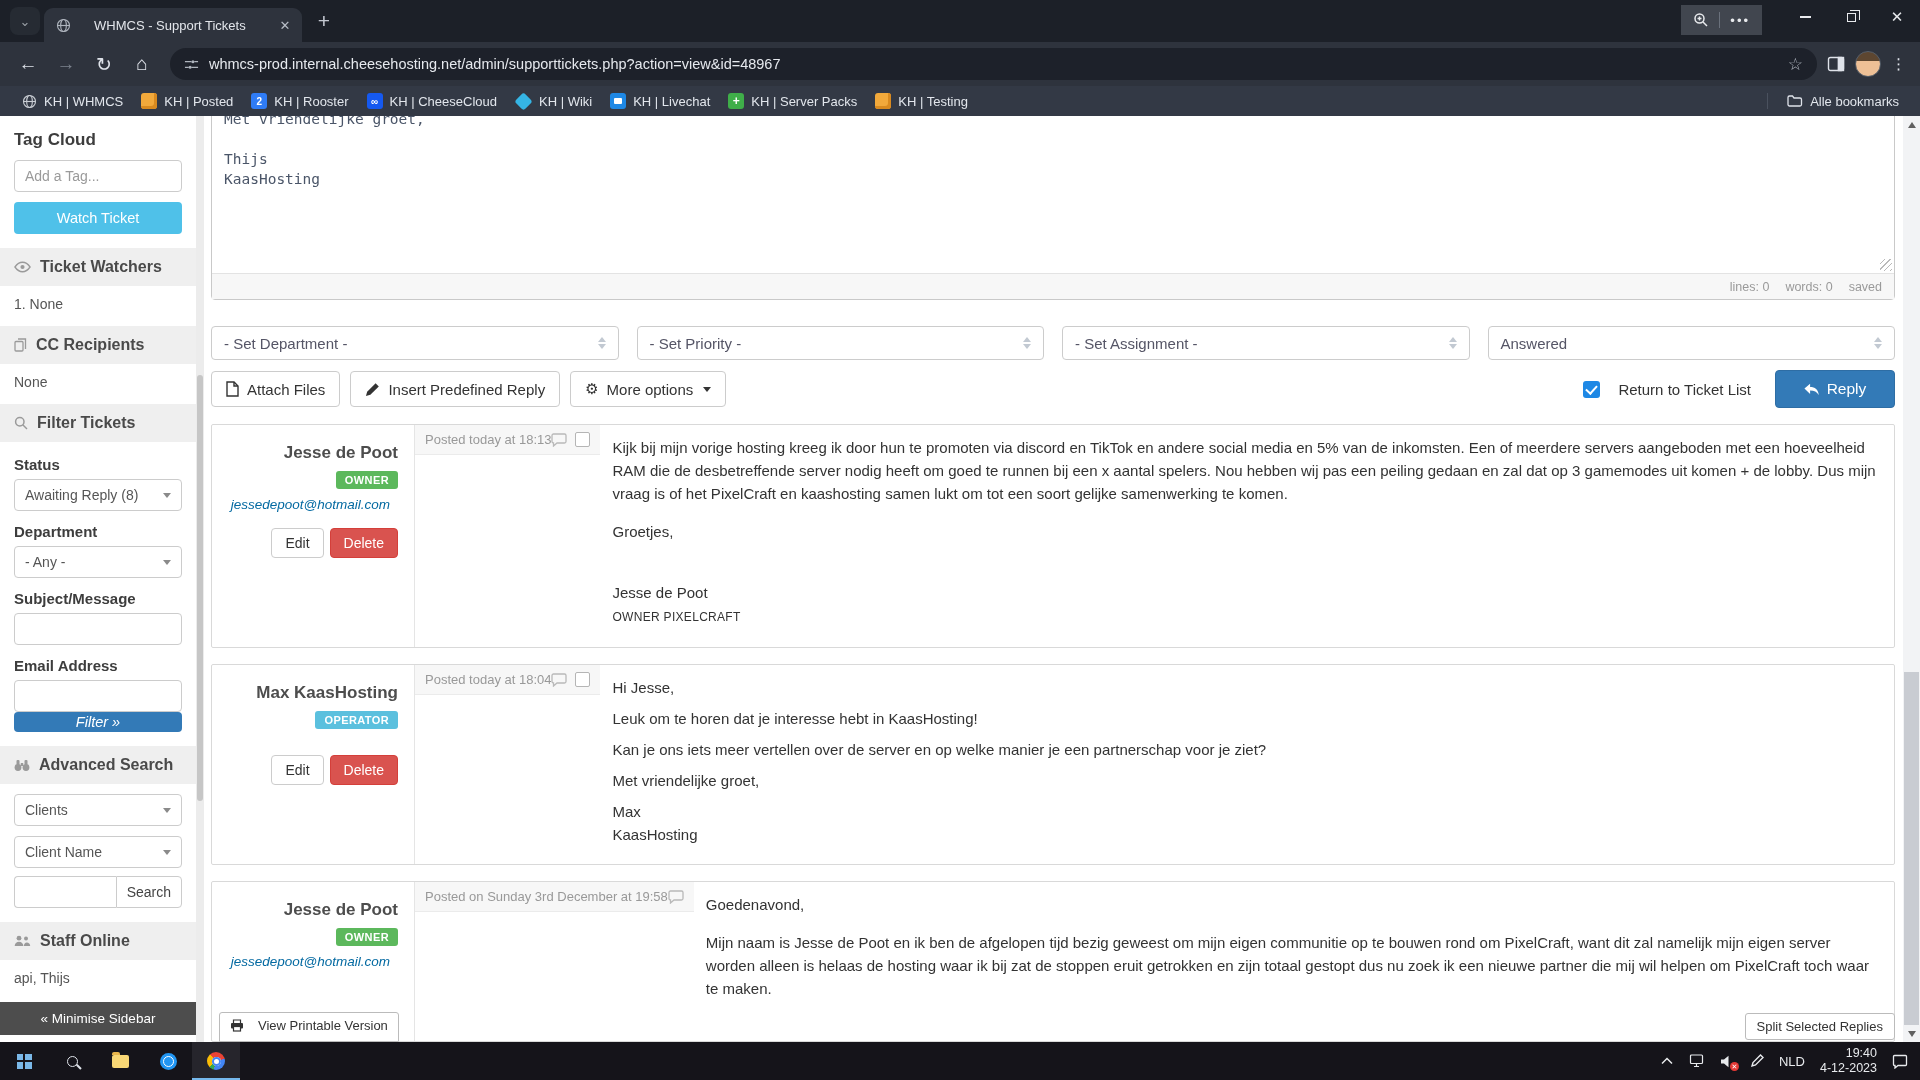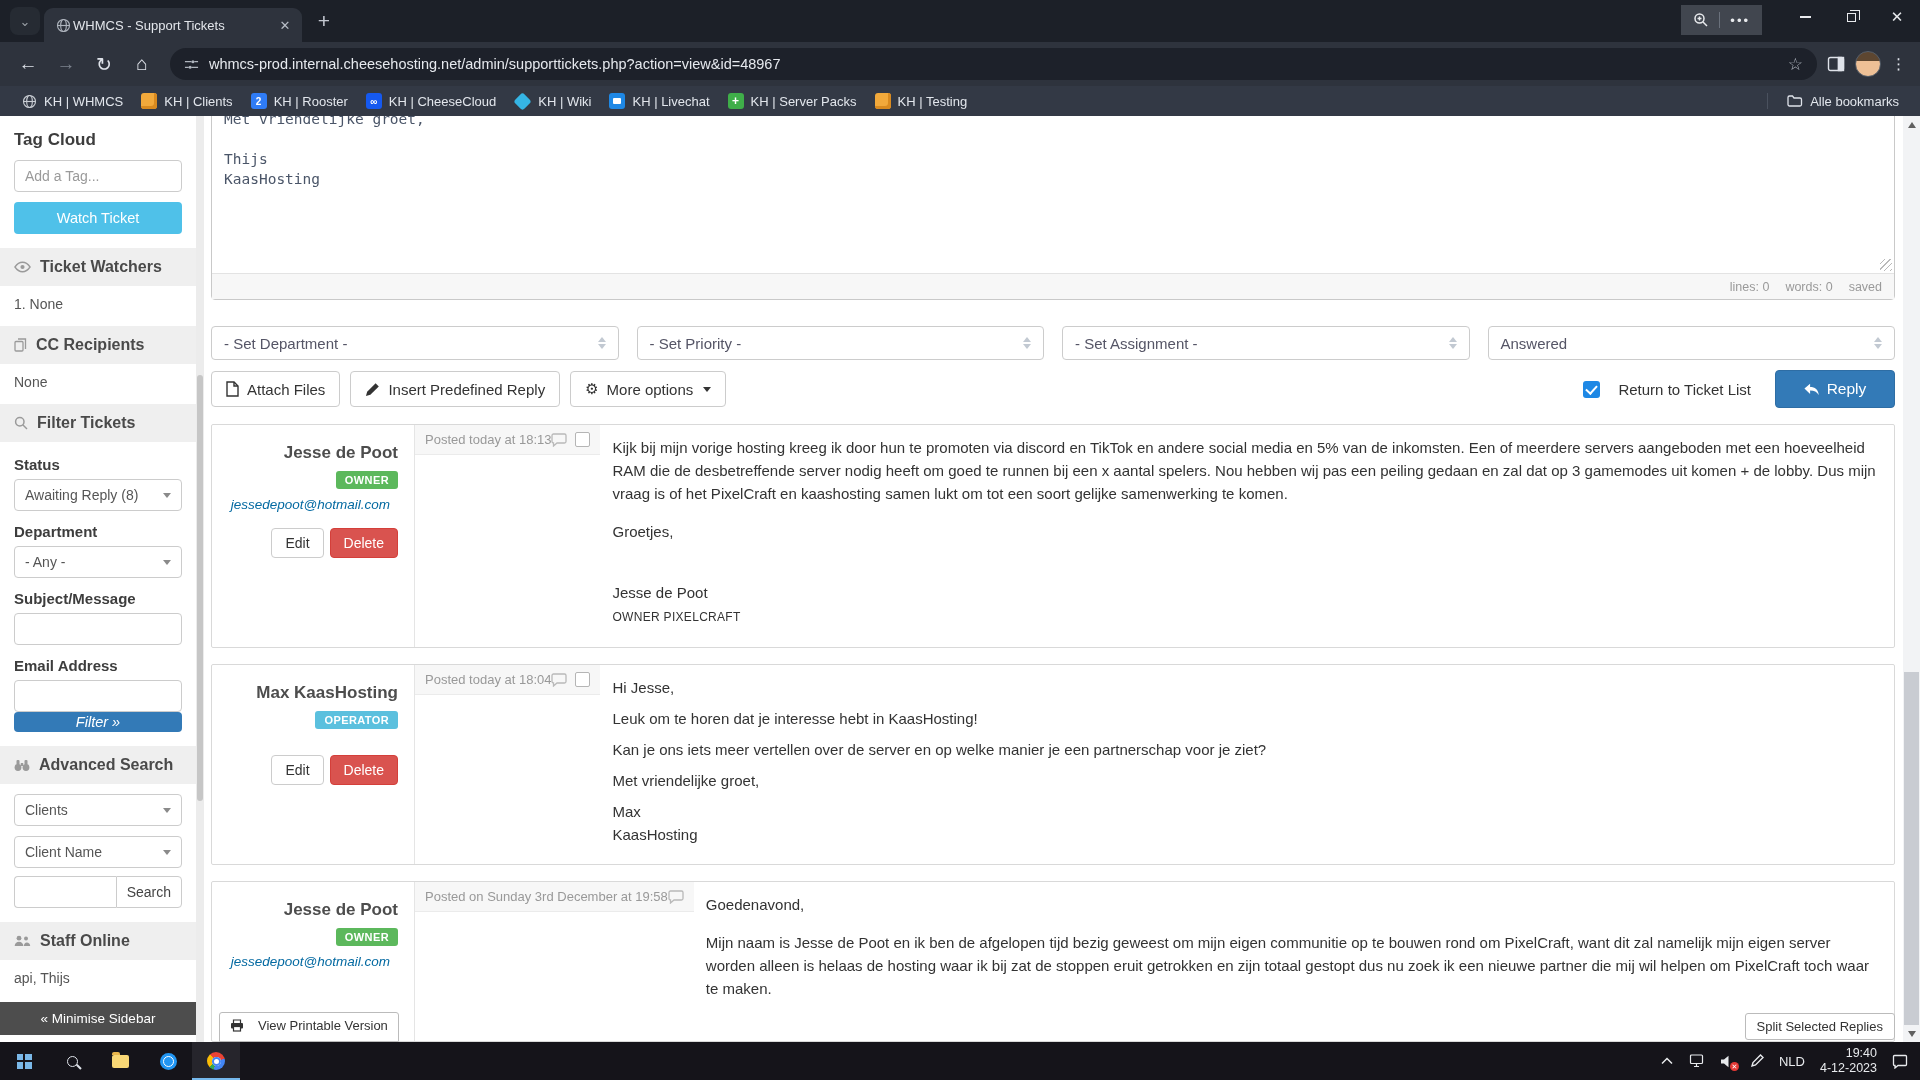--- a/index.html
+++ b/index.html
@@ -4,21 +4,21 @@
 <style>
   * { margin:0; padding:0; box-sizing:border-box; }
   html,body { width:1920px; height:1080px; overflow:hidden; background:#000;
               font-family:"Liberation Sans", sans-serif; }
   .screen { width:1920px; height:1080px; display:flex; flex-direction:column; }
 
   
   .tabstrip { height:42px; background:#1c2028; display:flex; align-items:flex-end; padding-left:8px; position:relative; flex:none; }
   .tab-search-btn { width:30px; height:28px; margin:0 4px 7px 2px; border-radius:8px; background:#262b33; color:#9aa0a6;
                     display:grid; place-items:center; font-size:13px; }
-  .tab { height:34px; width:258px; background:#2e333d; border-radius:9px 9px 0 0; display:flex; align-items:center; padding:0 8px 0 12px; gap:2px; }
+  .tab { height:34px; width:258px; background:#2e333d; border-radius:9px 9px 0 0; display:flex; align-items:center; padding:0 8px 0 12px; gap:23px; }
   .tab-title { flex:1; font-size:13px; color:#e3e6eb; white-space:nowrap; overflow:hidden; text-overflow:ellipsis; }
   .tab-close { color:#b6bcc5; font-size:13px; width:18px; height:18px; display:grid; place-items:center; border-radius:50%; }
   .newtab-btn { width:28px; height:28px; margin:0 0 7px 8px; color:#c3c8d0; font-size:21px; display:grid; place-items:center; border-radius:50%; }
   .zoom-widget { position:absolute; right:158px; top:5px; height:30px; background:#41464f; display:flex; align-items:center; padding:0 12px; gap:10px; color:#e8eaed; }
   .zw-div { width:1px; height:16px; background:#6a717c; }
   .zw-dots { font-size:13px; letter-spacing:2px; color:#e8eaed; }
   .win-controls { position:absolute; right:0; top:0; height:34px; display:flex; }
   .win-btn { width:46px; height:34px; display:grid; place-items:center; color:#e8eaed; }
   .glyph-min { width:11px; height:1.5px; background:#e8eaed; }
   .glyph-max { width:9px; height:9px; border:1.2px solid #e8eaed; position:relative; background:transparent; }
@@ -219,21 +219,21 @@
         <svg width="15" height="15" viewBox="0 0 16 16" fill="none" stroke="#c9cdd3" stroke-width="1.2">
           <circle cx="8" cy="8" r="6.4"></circle>
             <ellipse cx="8" cy="8" rx="3" ry="6.4"></ellipse>
             <path d="M1.8 8h12.4"></path>
         </svg>
       </span>
       <span>KH | WHMCS</span>
     </div>
     <div class="bm">
       <span class="fav" style="background:#f2a93b; box-shadow:inset -3px -3px 0 #d98a1f;"></span>
-      <span>KH | Clients</span>
+      <span>KH | Posted</span>
     </div>
     <div class="bm">
       <span class="fav" style="background:#2f7cf6;">2</span>
       <span>KH | Rooster</span>
     </div>
     <div class="bm">
       <span class="fav" style="background:#1559f0;">∞</span>
       <span>KH | CheeseCloud</span>
     </div>
     <div class="bm">

